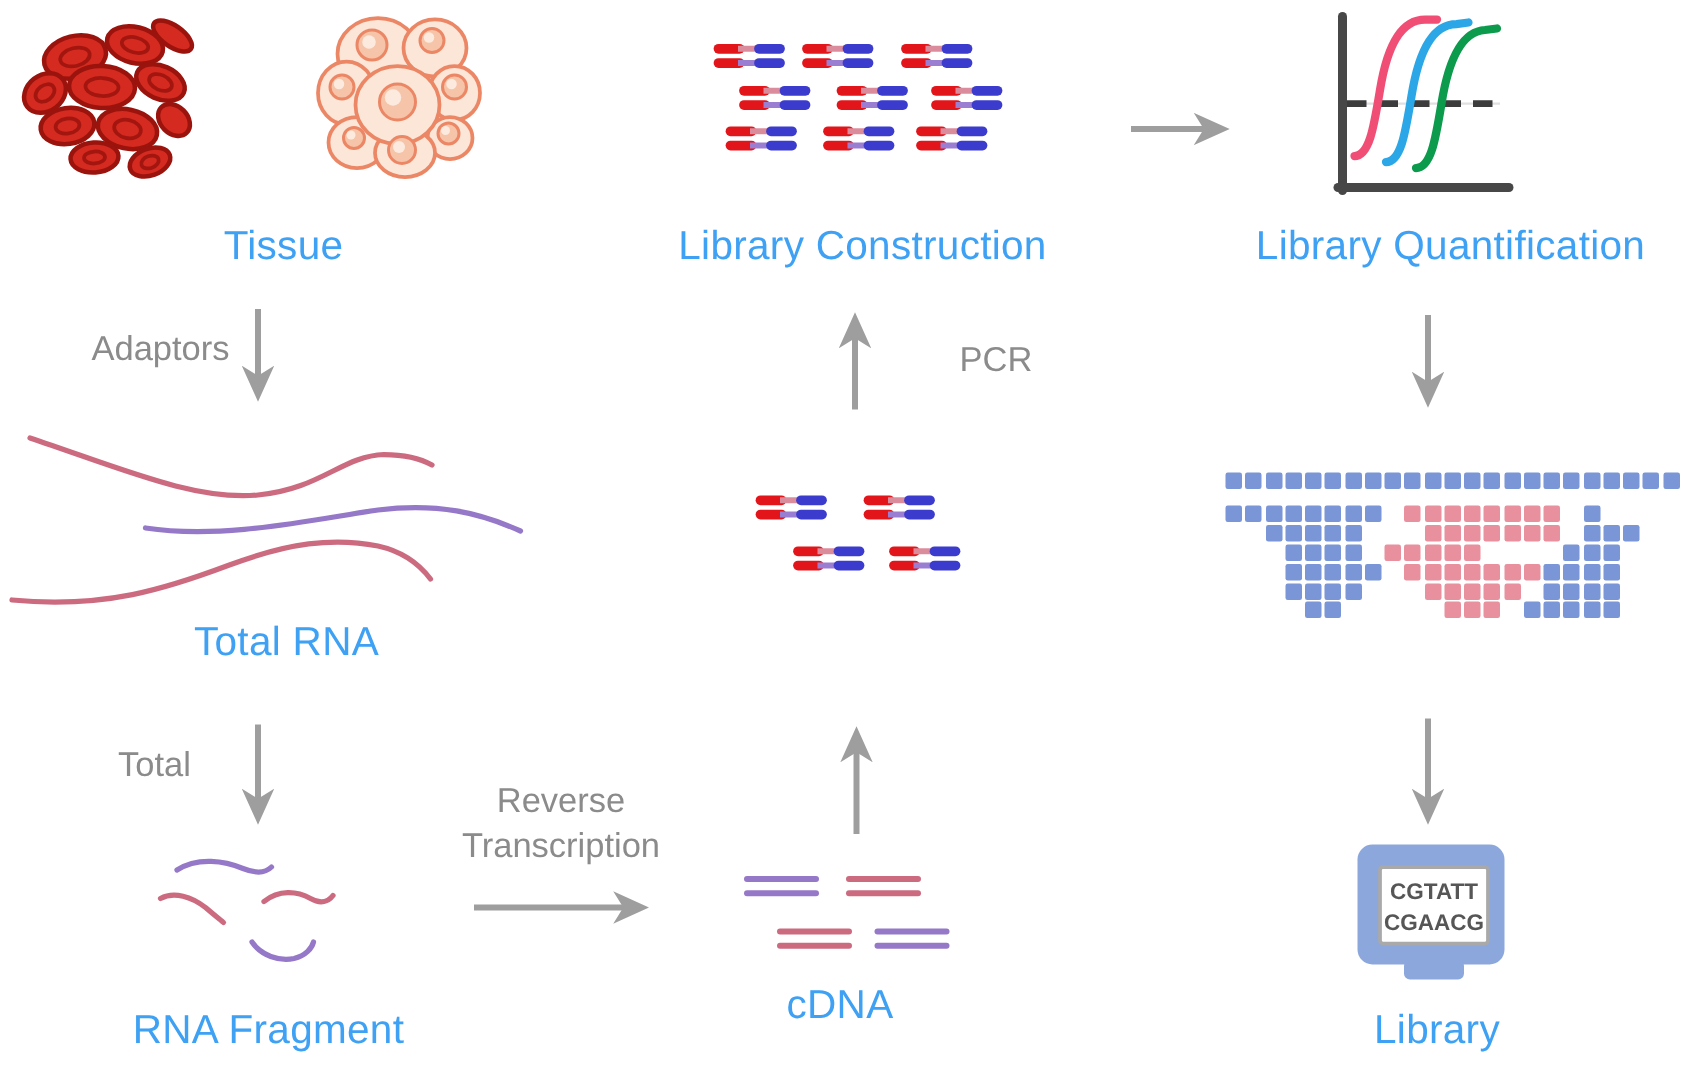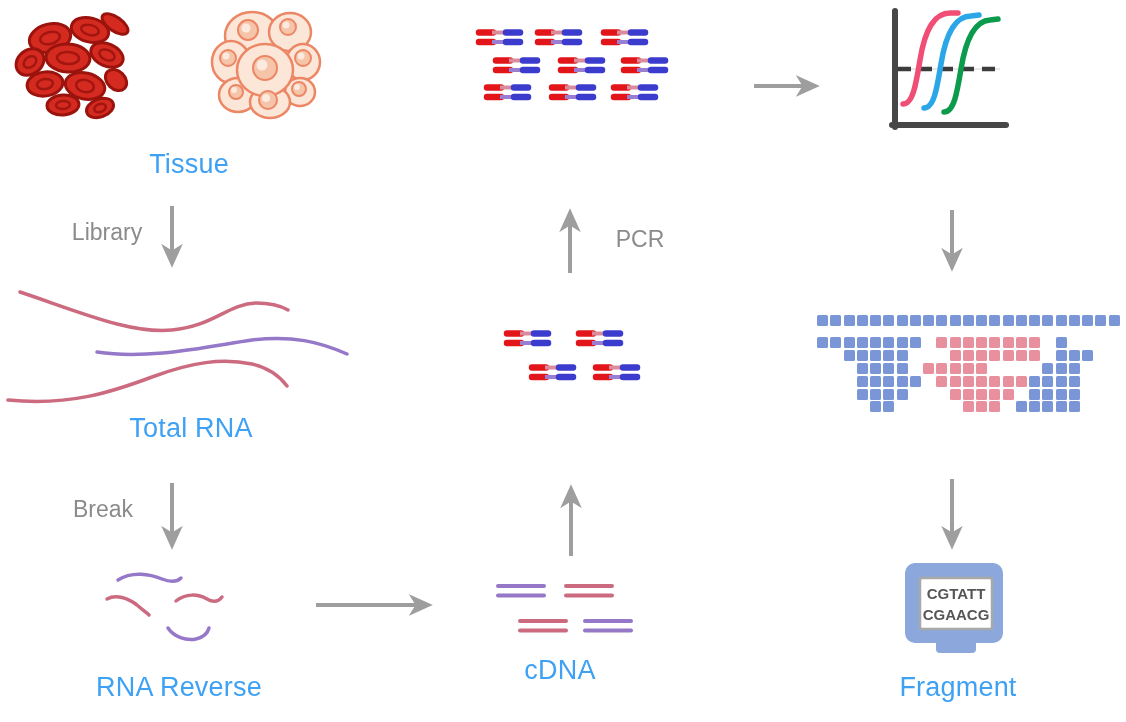--- a/index.html
+++ b/index.html
@@ -285,21 +285,25 @@
       <div class="seq-sq" style="left: 976px; top: 401.3px; background: var(--seq-pink);"></div>
       <div class="seq-sq" style="left: 989.25px; top: 401.3px; background: var(--seq-pink);"></div>
       <div class="seq-sq" style="left: 1015.75px; top: 401.3px; background: var(--seq-blue);"></div>
       <div class="seq-sq" style="left: 1029px; top: 401.3px; background: var(--seq-blue);"></div>
       <div class="seq-sq" style="left: 1042.25px; top: 401.3px; background: var(--seq-blue);"></div>
       <div class="seq-sq" style="left: 1055.5px; top: 401.3px; background: var(--seq-blue);"></div>
       <div class="seq-sq" style="left: 1068.75px; top: 401.3px; background: var(--seq-blue);"></div>
     </div>
 
   <div class="node-label" style="left:189px;top:164px">Tissue</div>
+  <div class="node-label" style="left:575px;top:164px">Library Construction</div>
+  <div class="node-label" style="left:967px;top:164px">Library Quantification</div>
   <div class="node-label" style="left:191px;top:428px">Total RNA</div>
-  <div class="node-label" style="left:179px;top:687px">RNA Reverse</div>
+  <div class="node-label" style="left:179px;top:687px">RNA Fragment</div>
   <div class="node-label" style="left:560px;top:670px">cDNA</div>
-  <div class="node-label" style="left:958px;top:687px">Fragment</div>
-
-  <div class="step-label" style="left:107px;top:232px">Library</div>
-  <div class="step-label" style="left:103px;top:509px">Break</div>
-  <div class="step-label" style="left:640px;top:239px">PCR</div>
+  <div class="node-label" style="left:958px;top:687px">Library</div>
+
+  <div class="step-label" style="left:107px;top:232px">Adaptors</div>
+  <div class="step-label" style="left:103px;top:509px">Total</div>
+  <div class="step-label" style="left:374px;top:548px">Reverse
+Transcription</div>
+  <div class="step-label" style="left:664px;top:239px">PCR</div>
 </div>
 
 </body></html>

